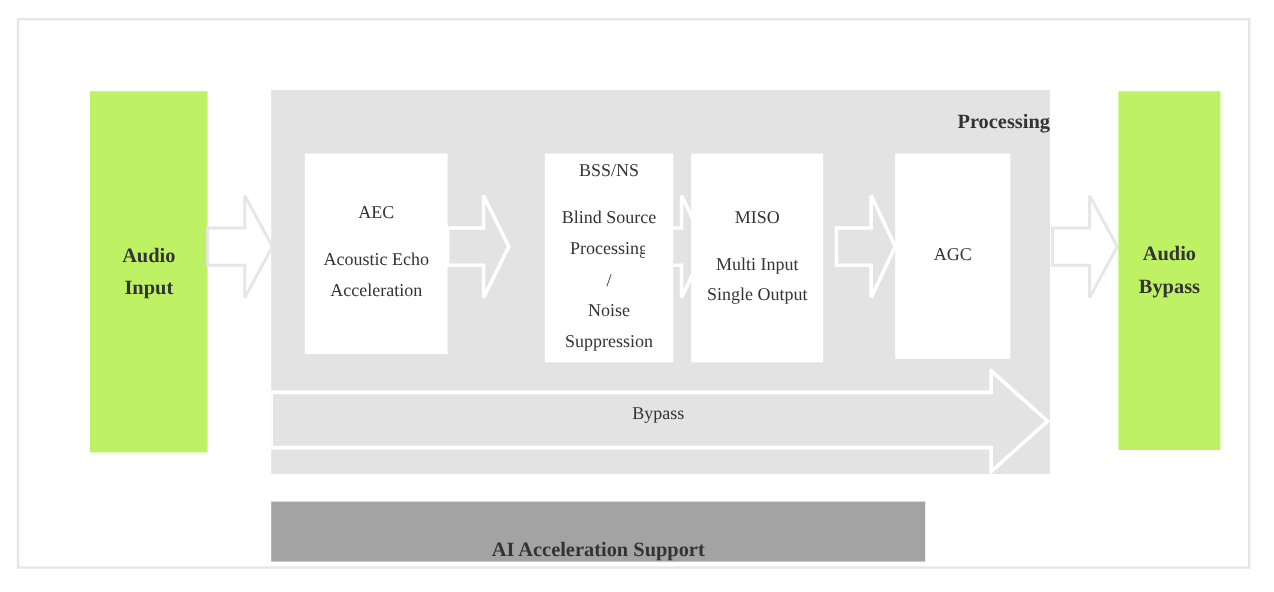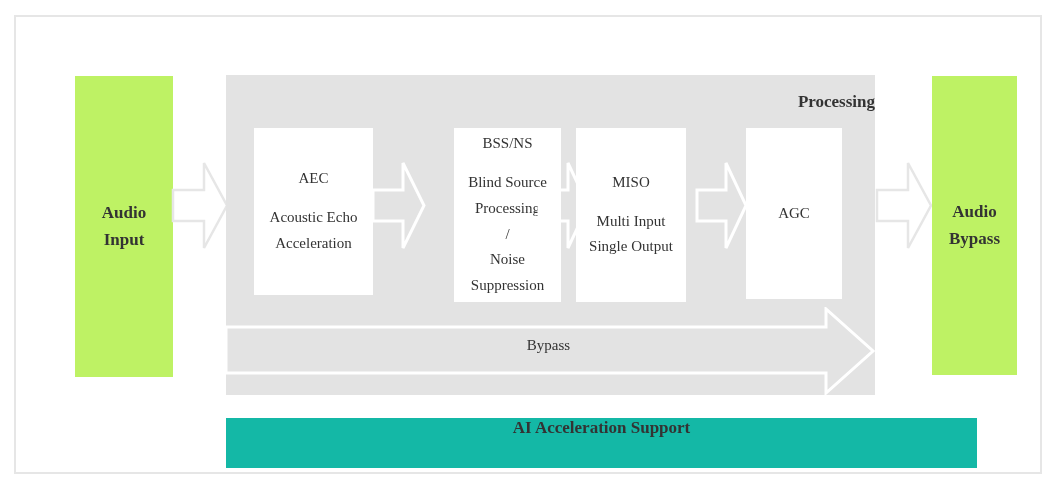--- a/index.html
+++ b/index.html
@@ -121,25 +121,25 @@
     text-align: center;
     font-size: 15px;
     color: #333333;
     padding-right: 4px;
     box-sizing: border-box;
   }
   #ai-bar {
     position: absolute;
     left: 210px;
     top: 401px;
-    width: 751px;
+    width: 545px;
     height: 50px;
-    background: #14b8a6;
+    background: #a3a3a3;
     display: flex;
-    align-items: flex-start;
+    align-items: flex-end;
     justify-content: center;
   }
   #ai-bar-label {
     font-weight: bold;
     font-size: 17px;
     color: #333333;
   }
 </style>
 </head>
 <body>

